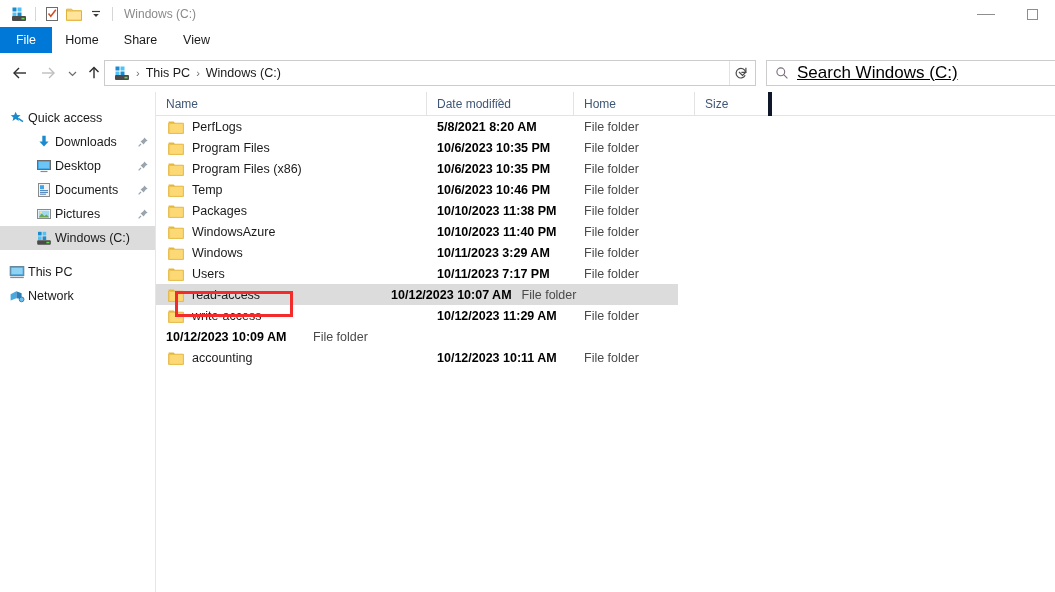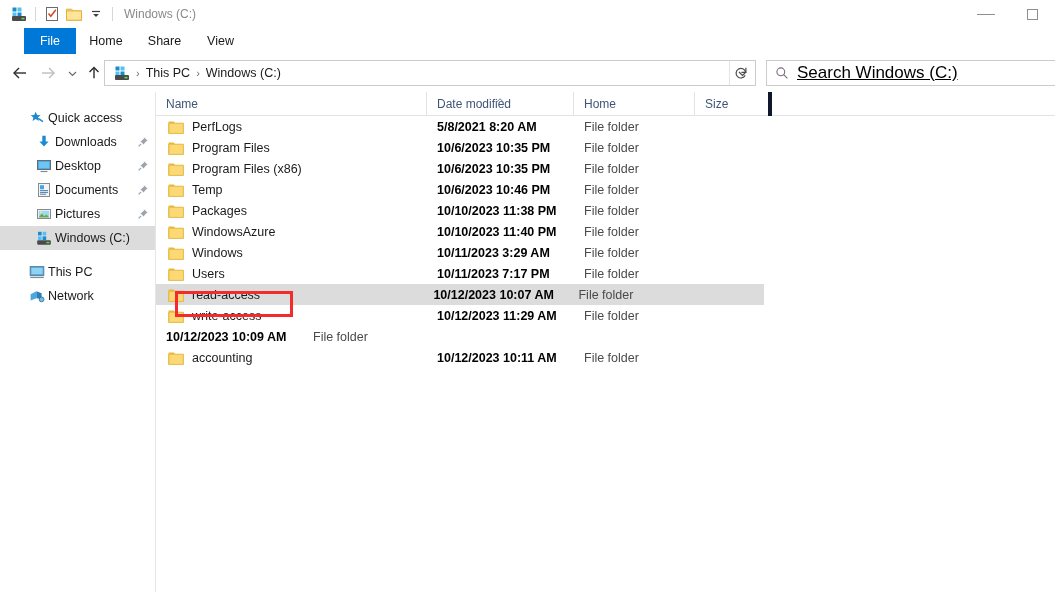--- a/index.html
+++ b/index.html
@@ -40,23 +40,22 @@
     width: 46px; height: 28px;
     display: flex; align-items: center; justify-content: center;
   }
   .ctl-min { width: 18px; height: 1px; background: #8e8e8e; display:block; }
   .ctl-max { width: 11px; height: 11px; border: 1px solid #8e8e8e; display:block; }
 
   
   .ribbon {
     position: absolute; left: 0; top: 28px; width: 1055px; height: 26px;
     background: #ffffff;
-    display: flex; align-items: center;
+    display: flex; align-items: flex-end;
     border-bottom: 1px solid #ffffff;
-    padding-left: 24px;
   }
   .tab {
     display: flex; align-items: center; justify-content: center;
     font-size: 12.5px; color: #1a1a1a; height: 26px;
   }
   .tab-file {
     width: 52px; background: #0078d7; color: #ffffff;
   }
   .tab-home { width: 60px; }
   .tab-share { width: 57px; }
@@ -137,21 +136,21 @@
   .side-ico {
     width: 22px; height: 22px;
     display: flex; align-items: center; justify-content: center;
     flex: 0 0 auto;
   }
   .side-label { white-space: nowrap; }
   .side-pin {
     position: absolute; right: 6px; top: 50%; transform: translateY(-50%);
     width: 12px; height: 14px; display: flex; align-items: center; justify-content: center;
   }
-  .lvl0 { padding-left: 26px; }
+  .lvl0 { padding-left: 6px; }
   .lvl1 { padding-left: 33px; }
   .side-gap { height: 10px; }
 
   
   .listarea {
     position: absolute; left: 156px; top: 92px;
     width: 899px; height: 500px;
     background: #ffffff;
   }
   .colheader {
@@ -178,21 +177,21 @@
     position: absolute; left: 50%; top: 0px; transform: translateX(-50%);
     width: 9px; height: 5px;
   }
 
   .row {
     height: 21px;
     display: flex; align-items: center;
     font-size: 12.5px;
     position: relative;
   }
-  .row.selected { background: #dcdcdc; width: 608px; }
+  .row.selected { background: #dcdcdc; width: 522px; }
   .cell-name {
     width: 271px; display: flex; align-items: center;
     padding-left: 12px; color: #1a1a1a; white-space: nowrap;
   }
   .cell-date { width: 147px; color: #000000; padding-left: 10px; white-space: nowrap; font-weight: bold; }
   .cell-type { width: 121px; color: #4a4a4a; padding-left: 10px; white-space: nowrap; }
   .cell-size { width: 77px; color: #4a4a4a; padding-left: 10px; }
   .folder-ico {
     width: 16px; height: 16px; margin-right: 8px; flex: 0 0 auto;
     display: block;

